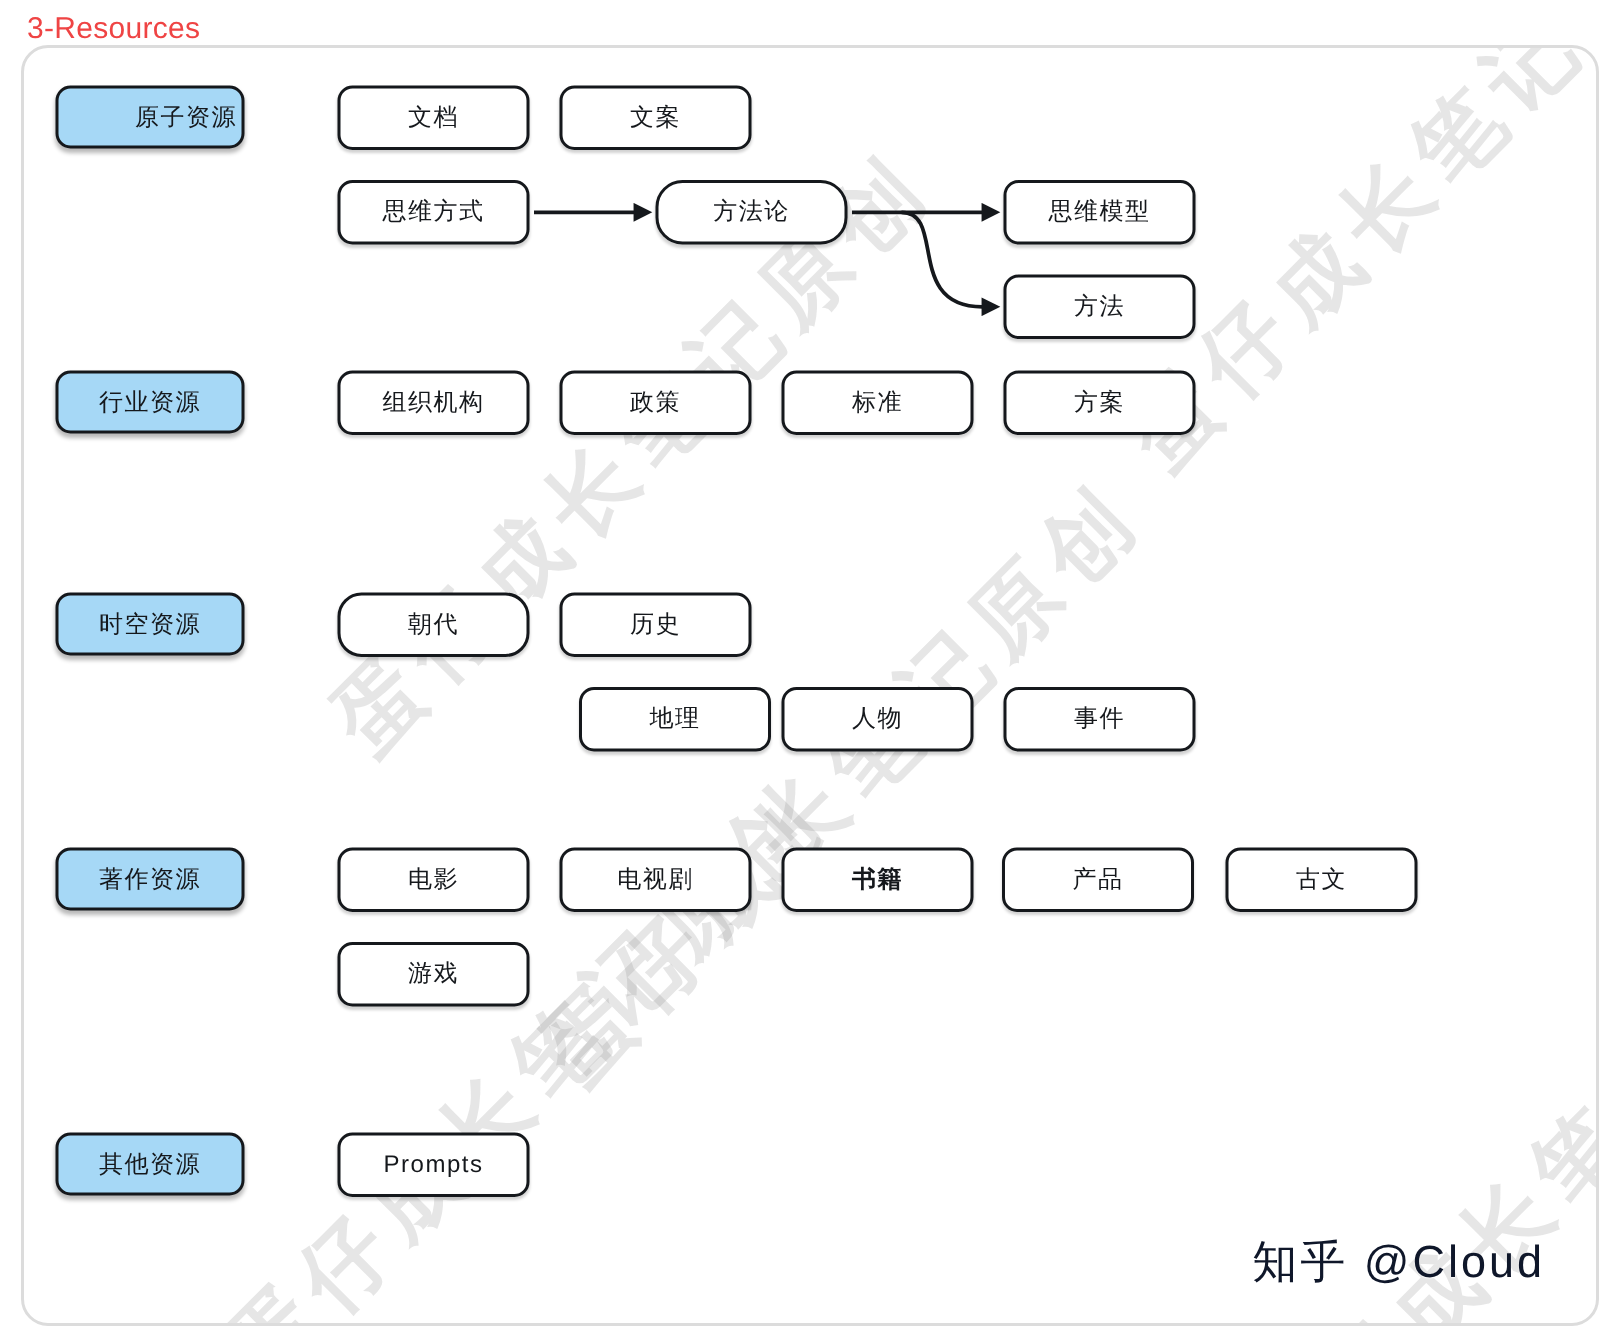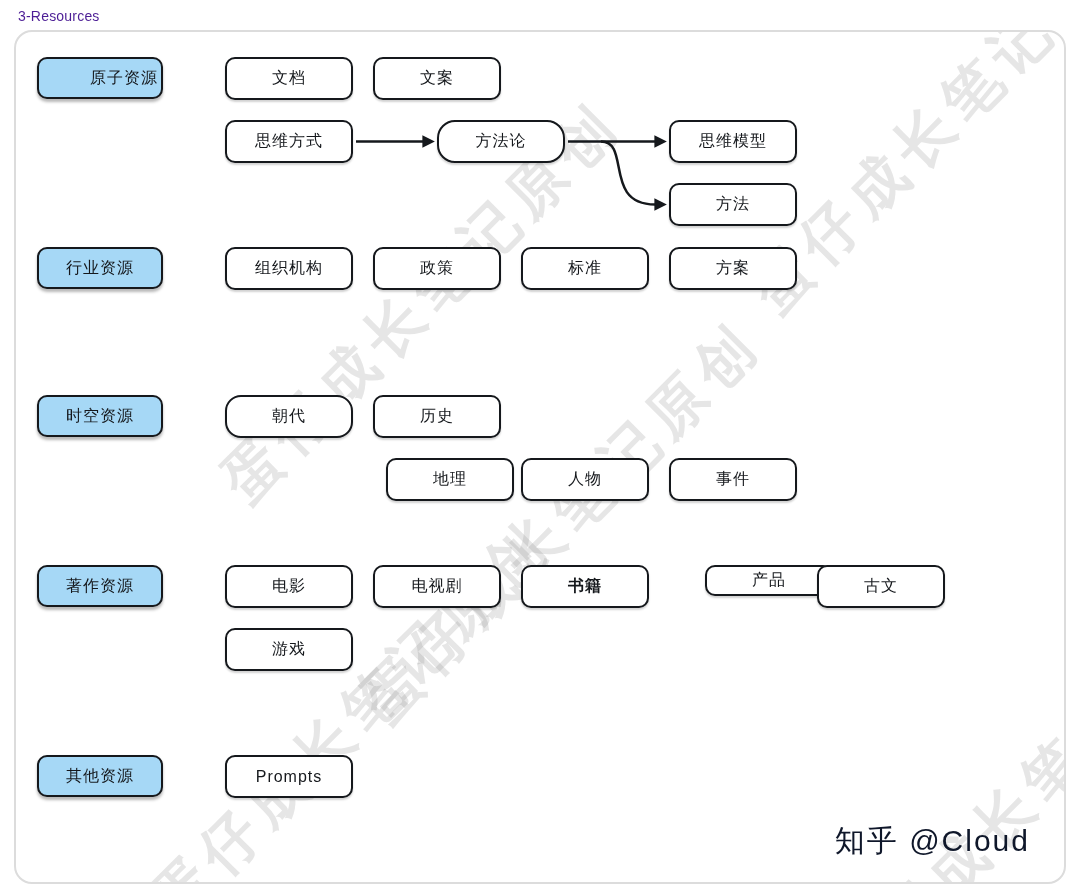--- a/index.html
+++ b/index.html
@@ -3,21 +3,21 @@
 <meta charset="utf-8">
 <style>
   html,body{margin:0;padding:0}
   body{
     width:1080px;height:892px;position:relative;overflow:hidden;
     background:#ffffff;
     font-family:"Liberation Sans","DejaVu Sans",sans-serif;
   }
   .page-title{
     position:absolute;left:18px;top:8px;
-    font-size:14px;color:#4c1d95;letter-spacing:.2px;
+    font-size:20px;color:#ef4444;letter-spacing:.2px;
   }
   .board{
     position:absolute;left:14px;top:30px;width:1048px;height:850px;
     background:#fff;border:2px solid #dcdcdc;border-radius:18px;
     overflow:hidden;
   }
   .wm-layer{position:absolute;inset:0;pointer-events:none}
   .wm-layer span{
     position:absolute;white-space:nowrap;
     font-size:58px;font-weight:600;letter-spacing:9px;
@@ -89,17 +89,17 @@
     <div class="node" style="left: 521px; top: 247px; width: 128px; height: 43px;">标准</div>
     <div class="node" style="left: 669px; top: 247px; width: 128px; height: 43px;">方案</div>
     <div class="node" style="left: 225px; top: 395px; width: 128px; height: 43px; border-radius: 16px;">朝代</div>
     <div class="node" style="left: 373px; top: 395px; width: 128px; height: 43px;">历史</div>
     <div class="node" style="left: 373px; top: 458px; width: 128px; height: 43px; margin-left: 13px;">地理</div>
     <div class="node" style="left: 521px; top: 458px; width: 128px; height: 43px;">人物</div>
     <div class="node" style="left: 669px; top: 458px; width: 128px; height: 43px;">事件</div>
     <div class="node" style="left: 225px; top: 565px; width: 128px; height: 43px;">电影</div>
     <div class="node" style="left: 373px; top: 565px; width: 128px; height: 43px;">电视剧</div>
     <div class="node" style="left: 521px; top: 565px; width: 128px; height: 43px; font-weight: bold;">书籍</div>
-    <div class="node" style="left: 705px; top: 565px; width: 128px; height: 31px;">产品</div>
+    <div class="node" style="left: 668px; top: 565px; width: 128px; height: 43px;">产品</div>
     <div class="node" style="left: 817px; top: 565px; width: 128px; height: 43px;">古文</div>
     <div class="node" style="left: 225px; top: 628px; width: 128px; height: 43px;">游戏</div>
     <div class="node" style="left: 225px; top: 755px; width: 128px; height: 43px;">Prompts</div>
   </div>
 
 </body></html>

